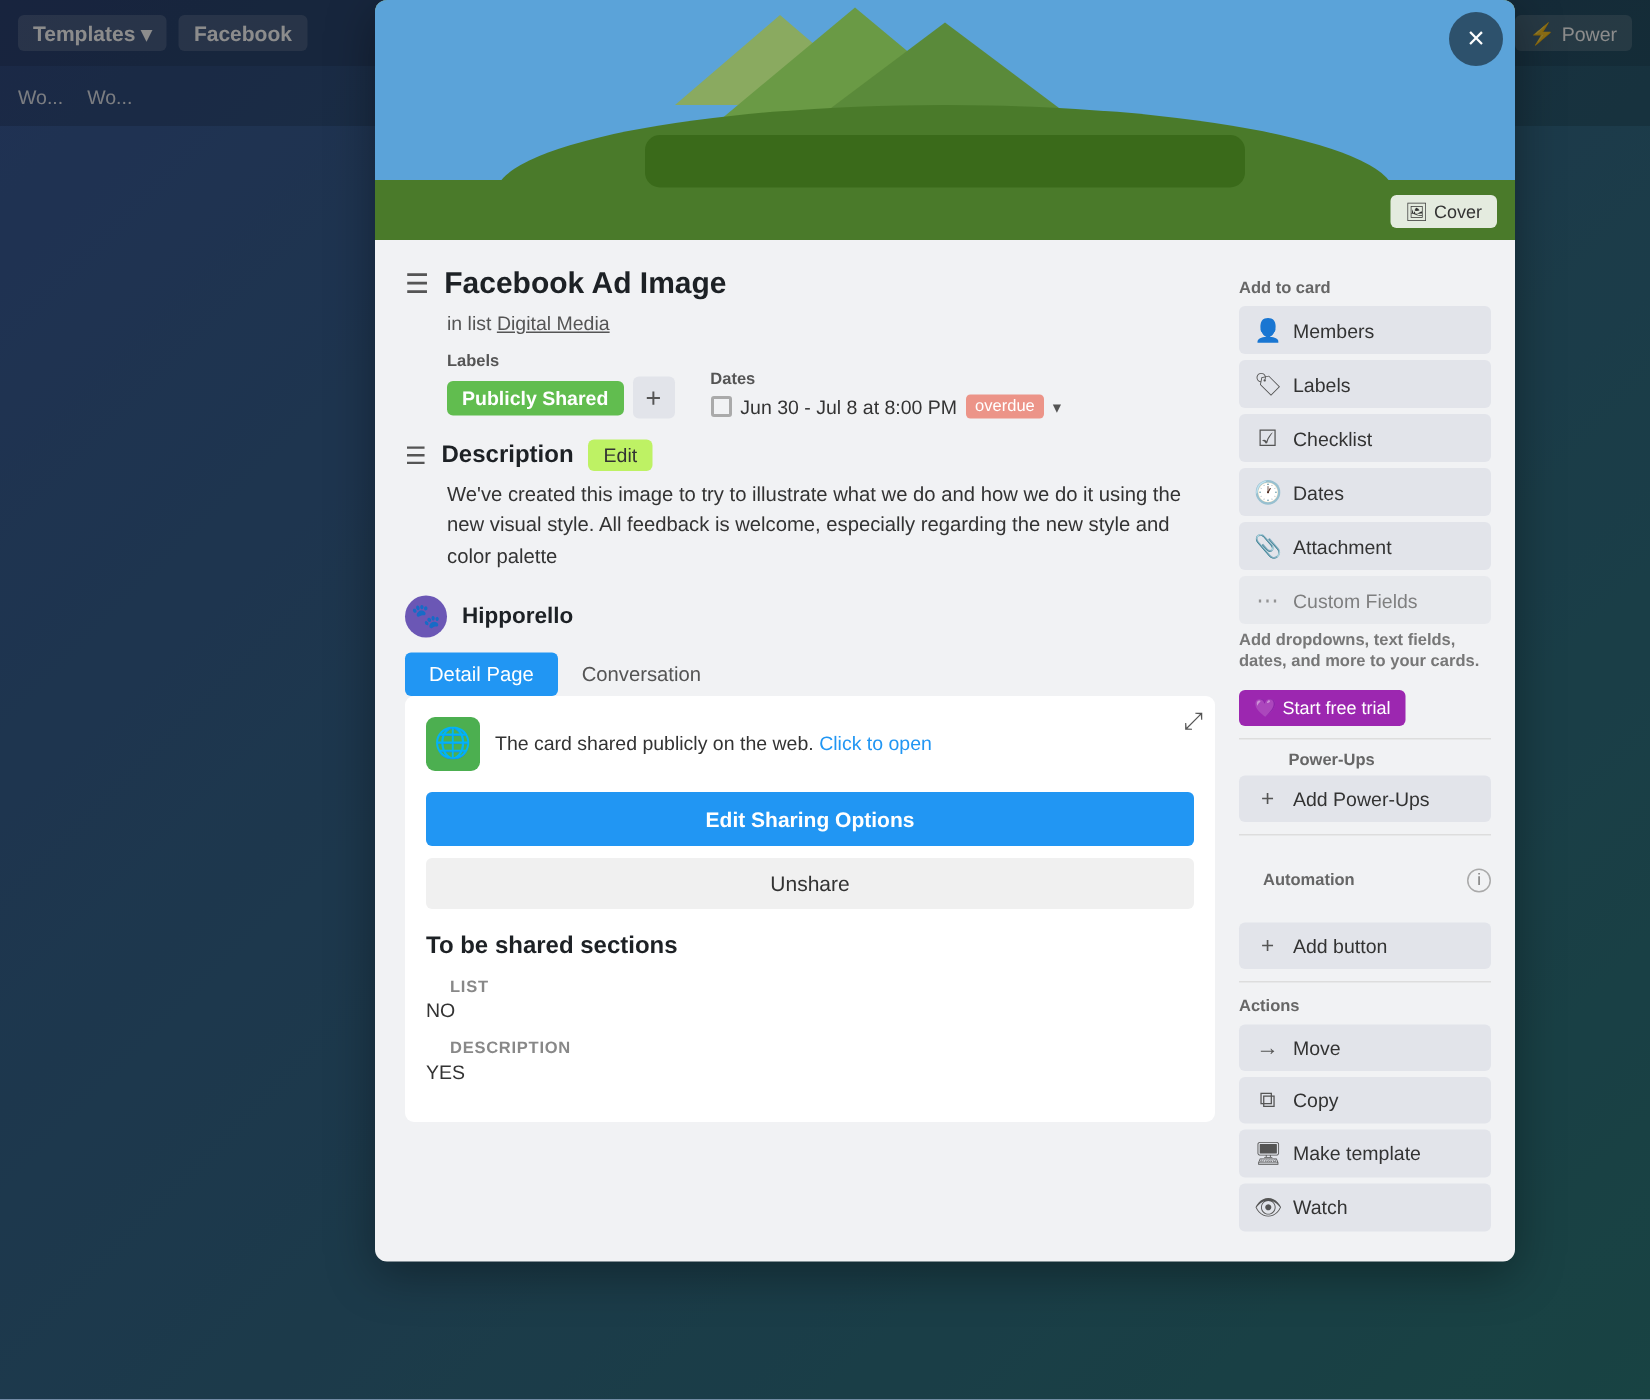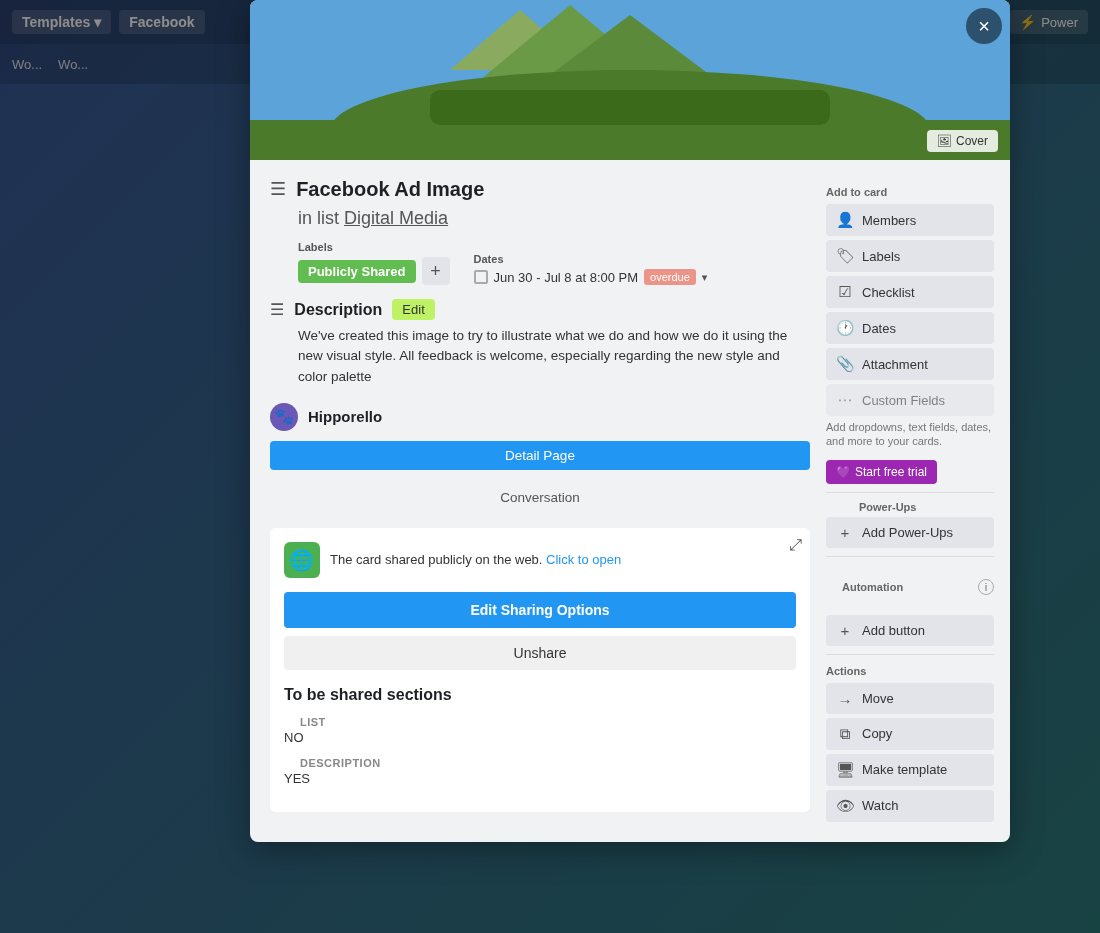--- a/index.html
+++ b/index.html
@@ -195,21 +195,21 @@
       flex-shrink: 0;
     }
     .card-title {
       font-size: 20px;
       font-weight: 700;
       color: #1d2125;
       line-height: 1.3;
     }
     .card-list-link {
       color: #555;
-      font-size: 18px;
+      font-size: 13px;
       margin-left: 28px;
       margin-bottom: 12px;
     }
     .card-list-link a {
       color: #555;
       text-decoration: underline;
     }
 
     
     .meta-row {
@@ -328,24 +328,23 @@
     }
     .hipporello-name {
       font-size: 15px;
       font-weight: 700;
       color: #1d2125;
     }
 
     
     .tabs {
       display: flex;
-      gap: 13px;
+      gap: 0;
       margin-left: 0;
-      margin-bottom: 16px;
-      flex-direction: column;
+      margin-bottom: 0;
     }
     .tab {
       padding: 7px 16px;
       font-size: 13.5px;
       font-weight: 500;
       cursor: pointer;
       border-radius: 4px;
       border: none;
       background: none;
       color: #555;
@@ -488,20 +487,21 @@
       align-items: center;
       gap: 4px;
       margin-top: 4px;
     }
     .custom-fields-note {
       font-size: 11px;
       color: #777;
       margin-top: 4px;
       margin-bottom: 11px;
       line-height: 1.3;
+      font-weight: bold;
     }
     .power-ups-row {
       display: flex;
       align-items: center;
       gap: 6px;
       margin-bottom: 4px;
     }
     .automation-row {
       display: flex;
       align-items: center;

